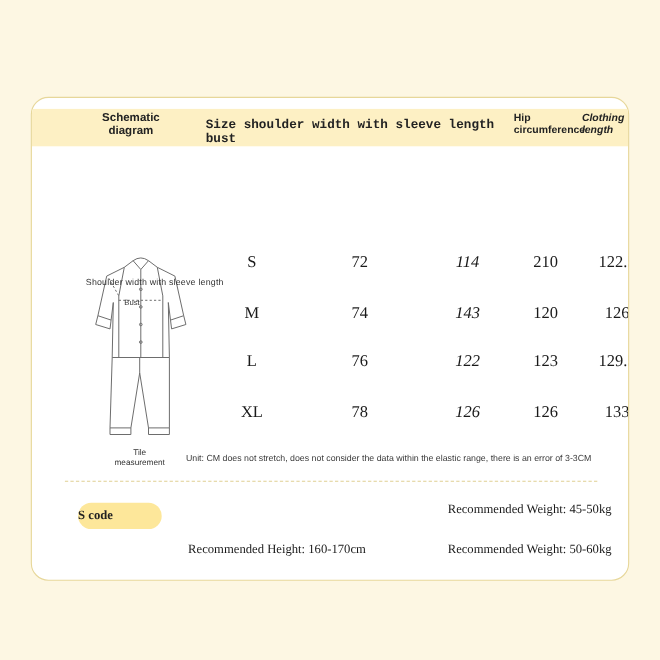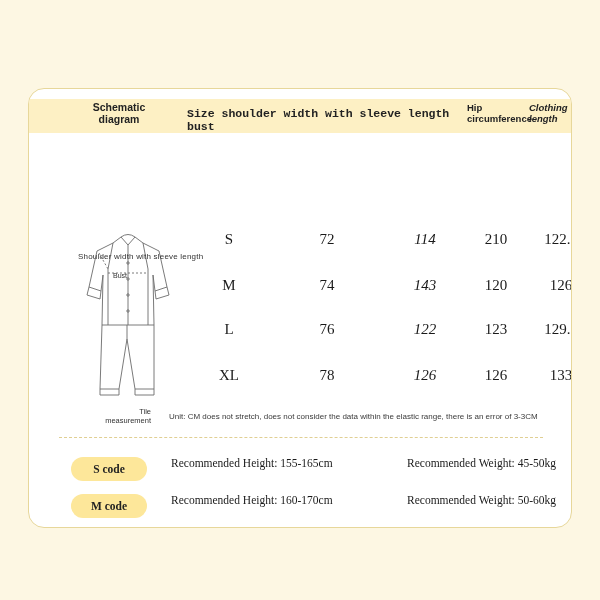--- a/index.html
+++ b/index.html
@@ -130,21 +130,21 @@
     color: #333;
     text-align: center;
     line-height: 8px;
   }
   .tile-label {
     position: absolute;
     left: 74px;
     top: 318px;
     font-size: 7.5px;
     color: #333;
-    text-align: right;
+    text-align: center;
     line-height: 9px;
     width: 48px;
   }
   .note {
     position: absolute;
     left: 140px;
     top: 323px;
     font-size: 8px;
     color: #3a3a3a;
   }
@@ -166,21 +166,20 @@
   .pill {
     position: absolute;
     left: 42px;
     width: 76px;
     height: 24px;
     border-radius: 12px;
     background: #fde79a;
     color: #222;
     font-size: 11.5px;
     font-weight: bold;
-    text-align: center;
     line-height: 24px;
     font-family: "Liberation Serif", serif;
   }
   .rec-height {
     position: absolute;
     left: 142px;
     font-size: 11.5px;
     color: #1a1a1a;
     font-family: "Liberation Serif", serif;
     white-space: nowrap;
@@ -274,24 +273,22 @@
       <div class="cell c-sl">126</div>
       <div class="cell c-hip">126</div>
       <div class="cell c-cl">133</div>
     </div>
 
     <div class="note">Unit: CM does not stretch, does not consider the data within the elastic range, there is an error of 3-3CM</div>
     <div class="dashed-sep"></div>
 
     <div class="rec-row" style="top:368px;">
       <div class="pill">S code</div>
-      <div class="rec-height">Recommended Height: 155-165cm</div>
       <div class="rec-weight">Recommended Weight: 45-50kg</div>
     </div>
 
     <div class="rec-row" style="top:405px;">
-      <div class="pill">M code</div>
       <div class="rec-height">Recommended Height: 160-170cm</div>
       <div class="rec-weight">Recommended Weight: 50-60kg</div>
     </div>
 
   </div>
 </div>
 
 </body></html>

